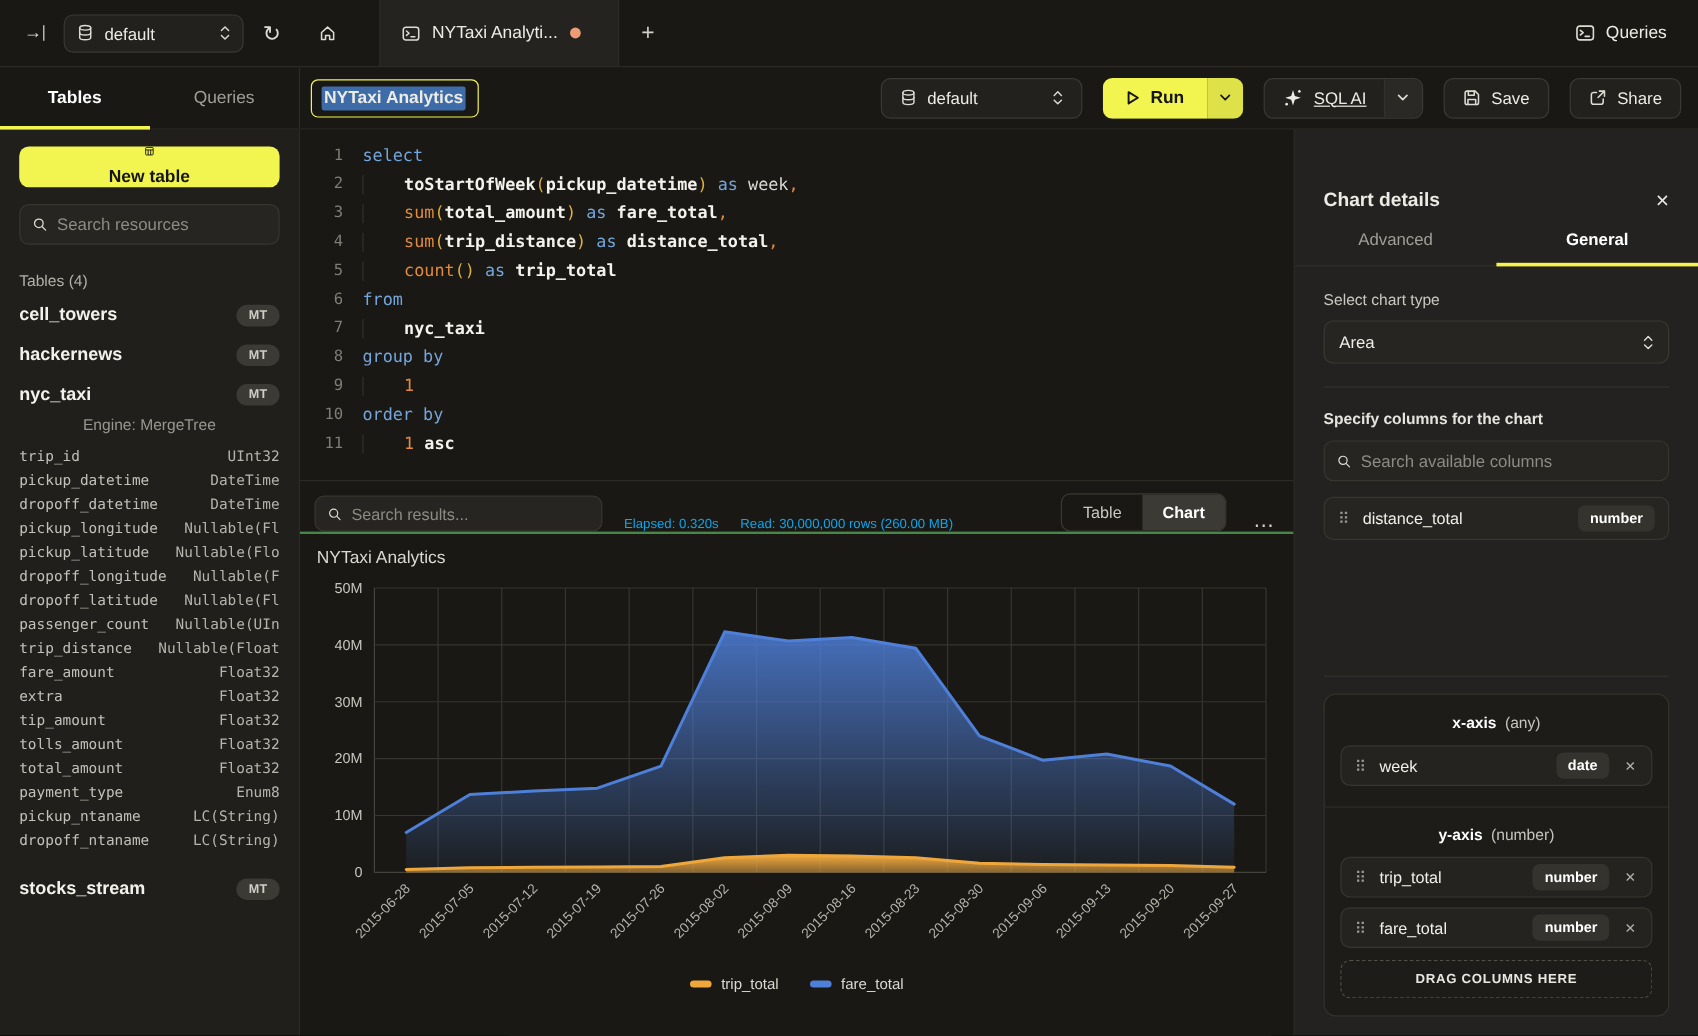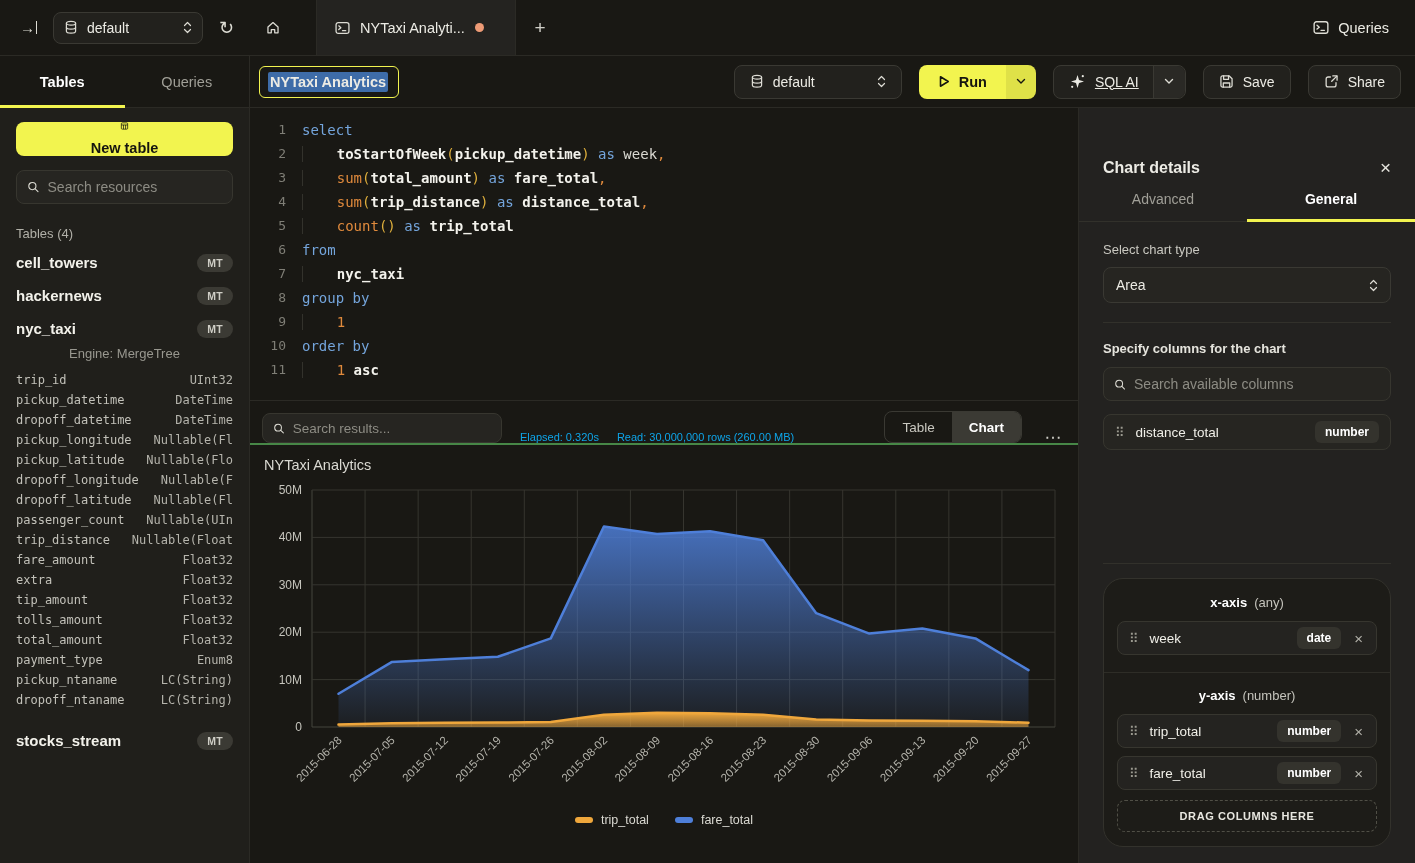--- a/index.html
+++ b/index.html
@@ -116,21 +116,21 @@
   .cp-divider{border-top:1px solid var(--line);margin:19px 0 18px;}
   .cp-sub{font-size:13px;font-weight:700;color:#E5E4DD;margin-bottom:11px;}
   .chip{height:36px;border:1px solid #37362f;border-radius:8px;background:var(--chipbg);display:flex;align-items:center;gap:11px;padding:0 11px;font-size:13.5px;cursor:grab;}
   .chip + .chip{margin-top:8px;}
   .chip .c-name{flex:1;color:#F0EFE8;}
   .chip .handle{color:#9a998f;font-size:13px;}
   .chip .tbadge{background:var(--badge);border-radius:6px;padding:4px 10px;font-size:12px;font-weight:700;color:#fff;}
   .chip .x{color:#b1b0a8;font-size:15px;padding:0 2px;cursor:pointer;}
   #avail-cols{margin-top:13px;}
   .cp-bottom{margin-top:auto;border-top:1px solid var(--line);padding-top:14px;}
-  .axis-card{border:1px solid #33322c;background:var(--card);border-radius:20px;padding:13px 13px 14px;}
+  .axis-card{border:1px solid #33322c;background:var(--card);border-radius:10px;padding:13px 13px 14px;}
   .axis-head{display:flex;justify-content:center;gap:7px;font-size:13px;margin:3px 0 11px;}
   .axis-head .ax-name{font-weight:700;color:#fff;}
   .axis-head .ax-hint{color:#c5c4bc;}
   .axis-card .chip{height:34px;background:#242320;}
   .axis-divider{border-top:1px solid #2e2d27;margin:17px -13px 15px;}
   .dropzone{height:32px;border:1px dashed #504f46;border-radius:8px;display:flex;align-items:center;justify-content:center;font-size:11px;font-weight:700;letter-spacing:.6px;color:#E8E7E0;margin-top:10px;}
 </style>
 </head>
 <body>
 

